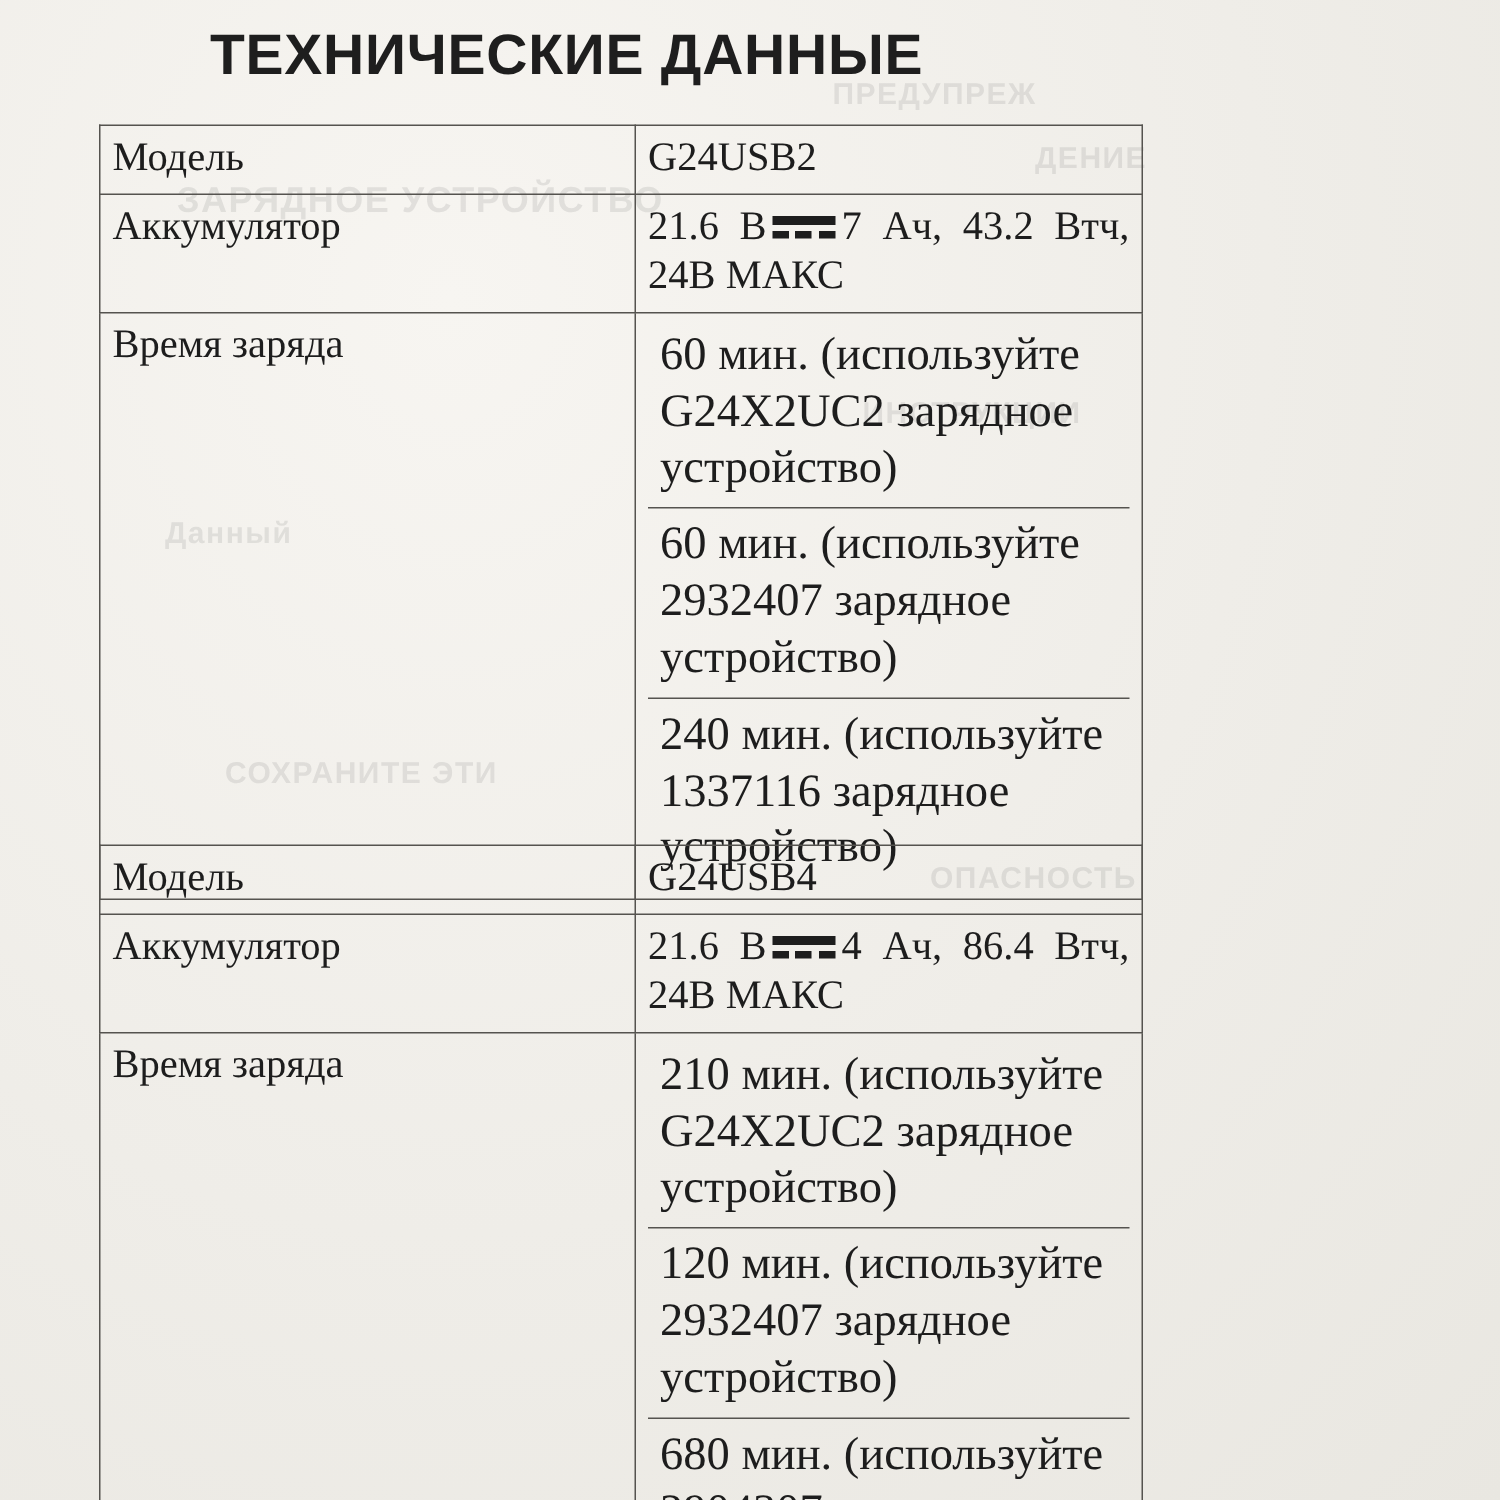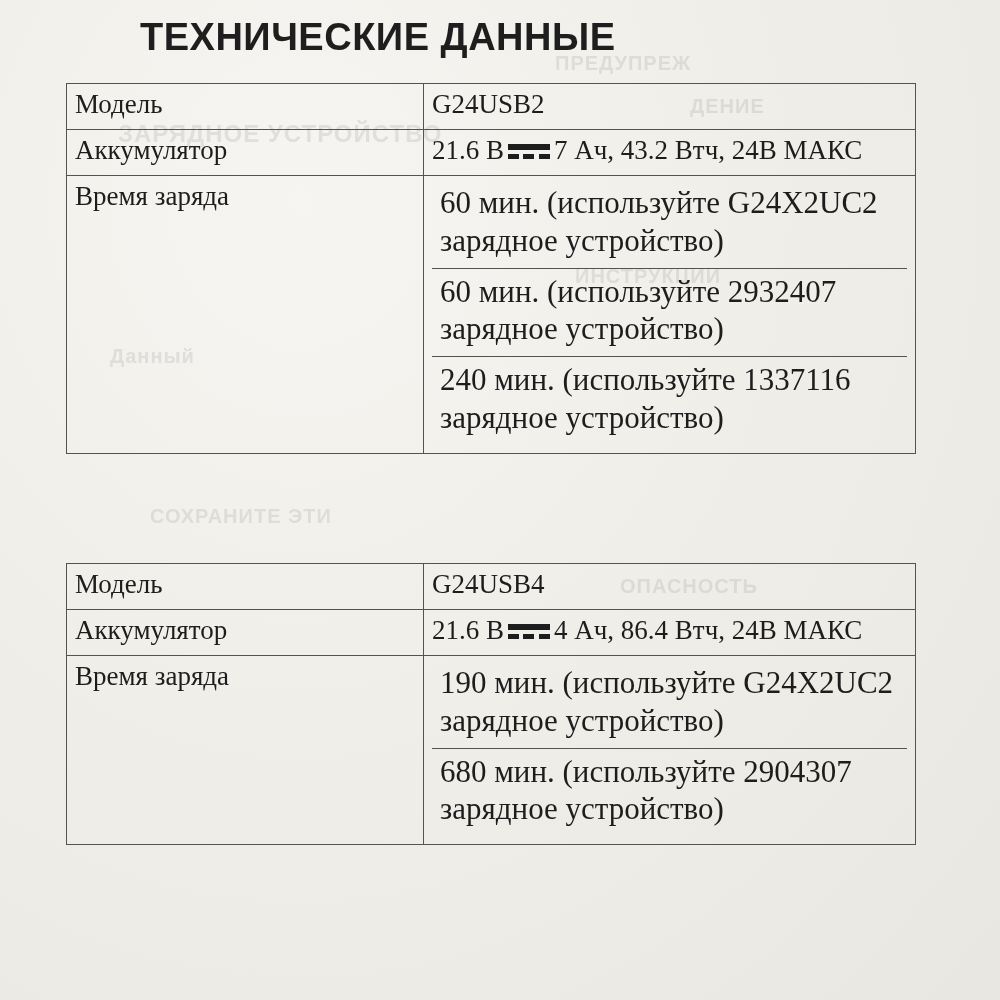--- a/index.html
+++ b/index.html
@@ -38,21 +38,21 @@
     font-family: Liberation Sans, sans-serif;
     font-weight: bold;
     font-size: 38px;
     letter-spacing: 0.5px;
     color: #1e1e1e;
     text-align: center;
   }
   table.spec {
     position: absolute;
     border-collapse: collapse;
-    width: 850px;
+    width: 696px;
     left: 66px;
     table-layout: fixed;
     background: transparent;
   }
   table.spec td {
     border: 1px solid #55534f;
     padding: 4px 8px 8px 8px;
     font-size: 27px;
     line-height: 1.22;
     color: #1d1d1d;
@@ -172,21 +172,24 @@
       <td class="value">
         <span>21.6 В</span><span class="dc"><span class="bar"></span><span class="d1"></span><span class="d2"></span><span class="d3"></span></span><span>4 Ач, 86.4 Втч, 24В МАКС</span>
       </td>
     </tr>
     <tr>
       <td class="label">Время заряда</td>
       <td class="nested">
         <table class="inner">
           <tbody>
                 <tr>
-            <td class="just">190 мин. (используйте G24X2UC2 зарядное устройство)</td>
+            <td class="just">210 мин. (используйте G24X2UC2 зарядное устройство)</td>
+          </tr>
+          <tr>
+            <td class="just">120 мин. (используйте 2932407 зарядное устройство)</td>
           </tr>
           <tr>
             <td class="just">680 мин. (используйте 2904307 зарядное устройство)</td>
           </tr>
         </tbody>
             </table>
       </td>
     </tr>
   </tbody>
     </table>

